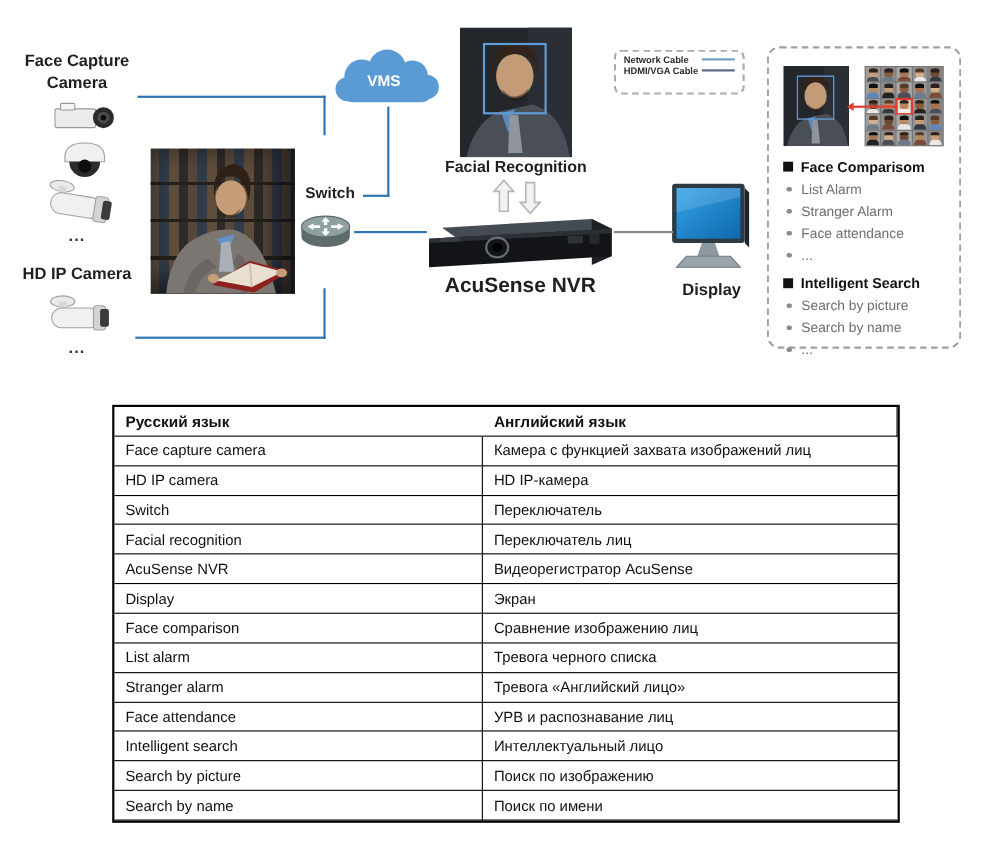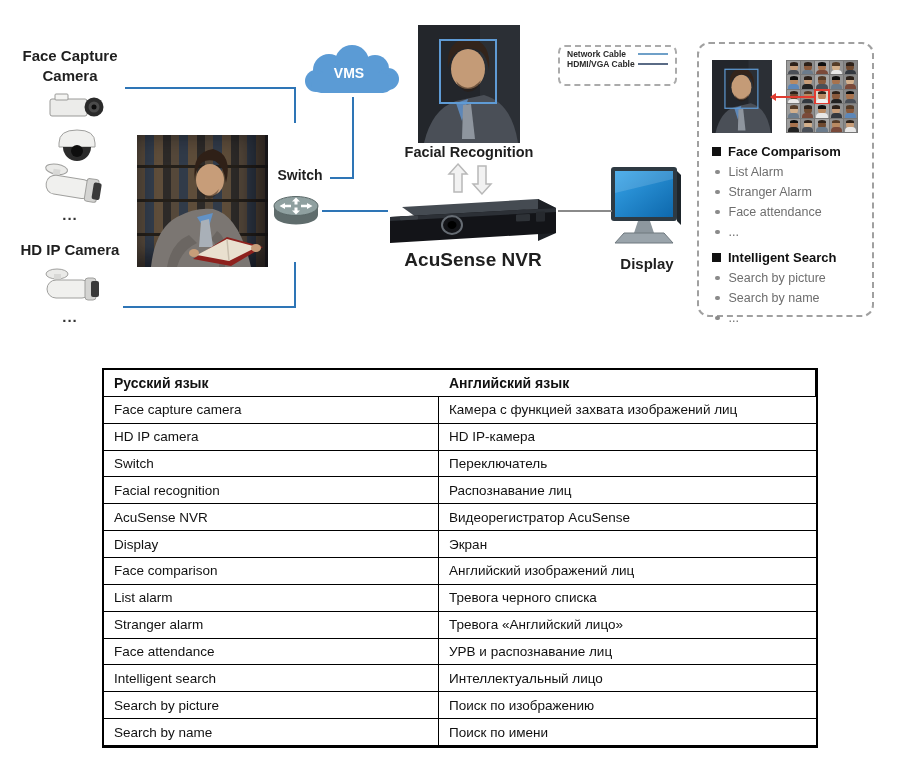--- a/index.html
+++ b/index.html
@@ -403,30 +403,30 @@
       <div class="cell c1">Face capture camera</div>
       <div class="cell">Камера с функцией захвата изображений лиц</div>
 
       <div class="cell c1">HD IP camera</div>
       <div class="cell">HD IP-камера</div>
 
       <div class="cell c1">Switch</div>
       <div class="cell">Переключатель</div>
 
       <div class="cell c1">Facial recognition</div>
-      <div class="cell">Распознавание лиц</div>
+      <div class="cell">Переключатель лиц</div>
 
       <div class="cell c1">AcuSense NVR</div>
       <div class="cell">Видеорегистратор AcuSense</div>
 
       <div class="cell c1">Display</div>
       <div class="cell">Экран</div>
 
       <div class="cell c1">Face comparison</div>
-      <div class="cell">Английский изображений лиц</div>
+      <div class="cell">Сравнение изображению лиц</div>
 
       <div class="cell c1">List alarm</div>
       <div class="cell">Тревога черного списка</div>
 
       <div class="cell c1">Stranger alarm</div>
       <div class="cell">Тревога «Английский лицо»</div>
 
       <div class="cell c1">Face attendance</div>
       <div class="cell">УРВ и распознавание лиц</div>
 

